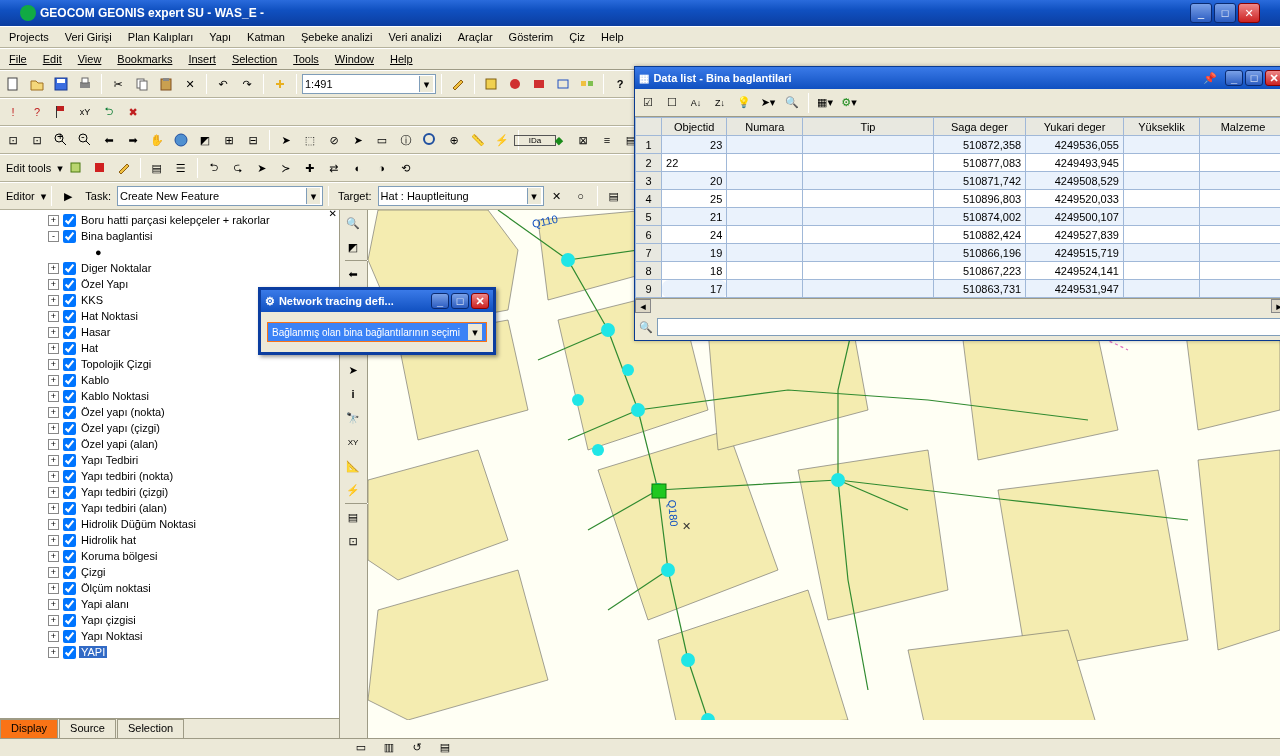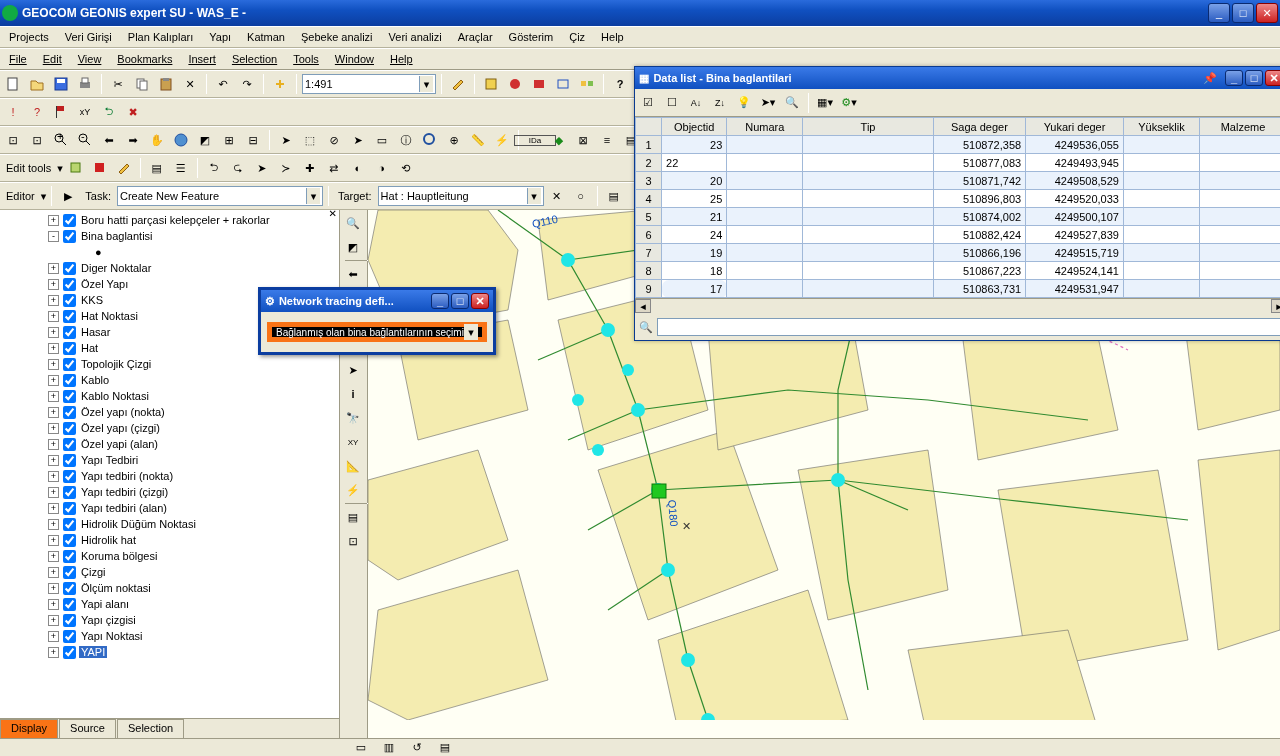--- a/index.html
+++ b/index.html
@@ -1,19 +1,19 @@
 <!DOCTYPE html>
 <html><head>
 <meta charset="utf-8">
 <style>
   * { box-sizing: border-box; margin: 0; padding: 0; font-family: Tahoma, Arial, sans-serif; font-size: 11px; }
   body { width: 1280px; height: 756px; background: #eae7d9; overflow: hidden; position: relative; }
 
   
-  .titlebar { height: 26px; background: linear-gradient(to bottom,#2a6bdc,#1050c0 40%,#0b3da0); color: #fff; display: flex; align-items: center; padding: 0 2px; }
+  .titlebar { height: 26px; background: linear-gradient(to bottom,#2a6bdc,#1050c0 40%,#0b3da0); color: #fff; display: flex; align-items: center; padding: 0 20px; }
   .titlebar .icon { width: 16px; height: 16px; background: #1a4; border-radius: 50%; margin-right: 4px; }
   .titlebar .title { flex: 1; font-weight: bold; font-size: 12px; }
   .winbtn { width: 22px; height: 20px; margin-left: 2px; background: linear-gradient(to bottom,#7aa1e8,#2a5bc0); border: 1px solid #0a2a70; border-radius: 3px; display: flex; align-items: center; justify-content: center; color: #fff; cursor: pointer; }
   .winbtn.close { background: linear-gradient(to bottom,#e88,#c22); border-color: #800; }
 
   
   .menubar { height: 22px; background: #ece9d8; border-top: 1px solid #fff; border-bottom: 1px solid #b5b29c; display: flex; align-items: center; padding: 0 2px; gap: 2px; }
   .menubar .mitem { padding: 2px 7px; cursor: pointer; color: #000; }
   .menubar.sub { height: 22px; border-bottom: 1px solid #9e9b86; }
   .menubar.sub .mitem { text-decoration: underline; text-decoration-color: #000; text-underline-offset: 1px; }
@@ -61,21 +61,21 @@
   .scrollh { height: 16px; background: #ece9d8; border-top: 1px solid #9e9b86; position: relative; }
   .scrollh .arr { width: 16px; height: 14px; background: #ddd7c6; border: 1px solid #888; position: absolute; top: 0; display:flex; align-items:center; justify-content:center; }
   .searchrow { display: flex; align-items: center; padding: 4px; gap: 4px; }
   .searchrow input { flex: 1; height: 18px; border: 1px solid #7f9db9; padding: 0 4px; }
 
   
   .ntdlg { position: absolute; top: 287px; left: 258px; width: 238px; background: #ece9d8; border: 3px solid #0b3da0; box-shadow: 2px 2px 4px rgba(0,0,0,.4); }
   .ntdlg .nthead { height: 22px; background: linear-gradient(to bottom,#3a7ae8,#1050c0); color: #fff; display: flex; align-items: center; padding: 0 4px; font-weight: bold; }
   .ntdlg .nthead .sp { flex: 1; }
   .ntbody { padding: 10px 6px; }
-  .ntcombo { width: 100%; height: 20px; border: 5px solid #f97316; background: #000000; color: #fff; display: flex; align-items: center; padding: 0 4px; }
+  .ntcombo { width: 100%; height: 20px; border: 1px solid #f97316; background: #3b82f6; color: #fff; display: flex; align-items: center; padding: 0 4px; }
   .ntcombo .dd { margin-left: auto; width: 14px; height: 16px; background: #ece9d8; color: #000; display: flex; align-items: center; justify-content: center; }
   .ntbtns { display: flex; justify-content: space-between; margin-top: 16px; padding: 0 6px; }
   .ntbtns button { width: 72px; height: 22px; background: #ece9d8; border: 1px solid #888; box-shadow: inset 1px 1px #fff, inset -1px -1px #999; cursor: pointer; }
 
   svg { display: block; }
   .ico { width: 16px; height: 16px; }
 </style>
 </head>
 <body>
 

